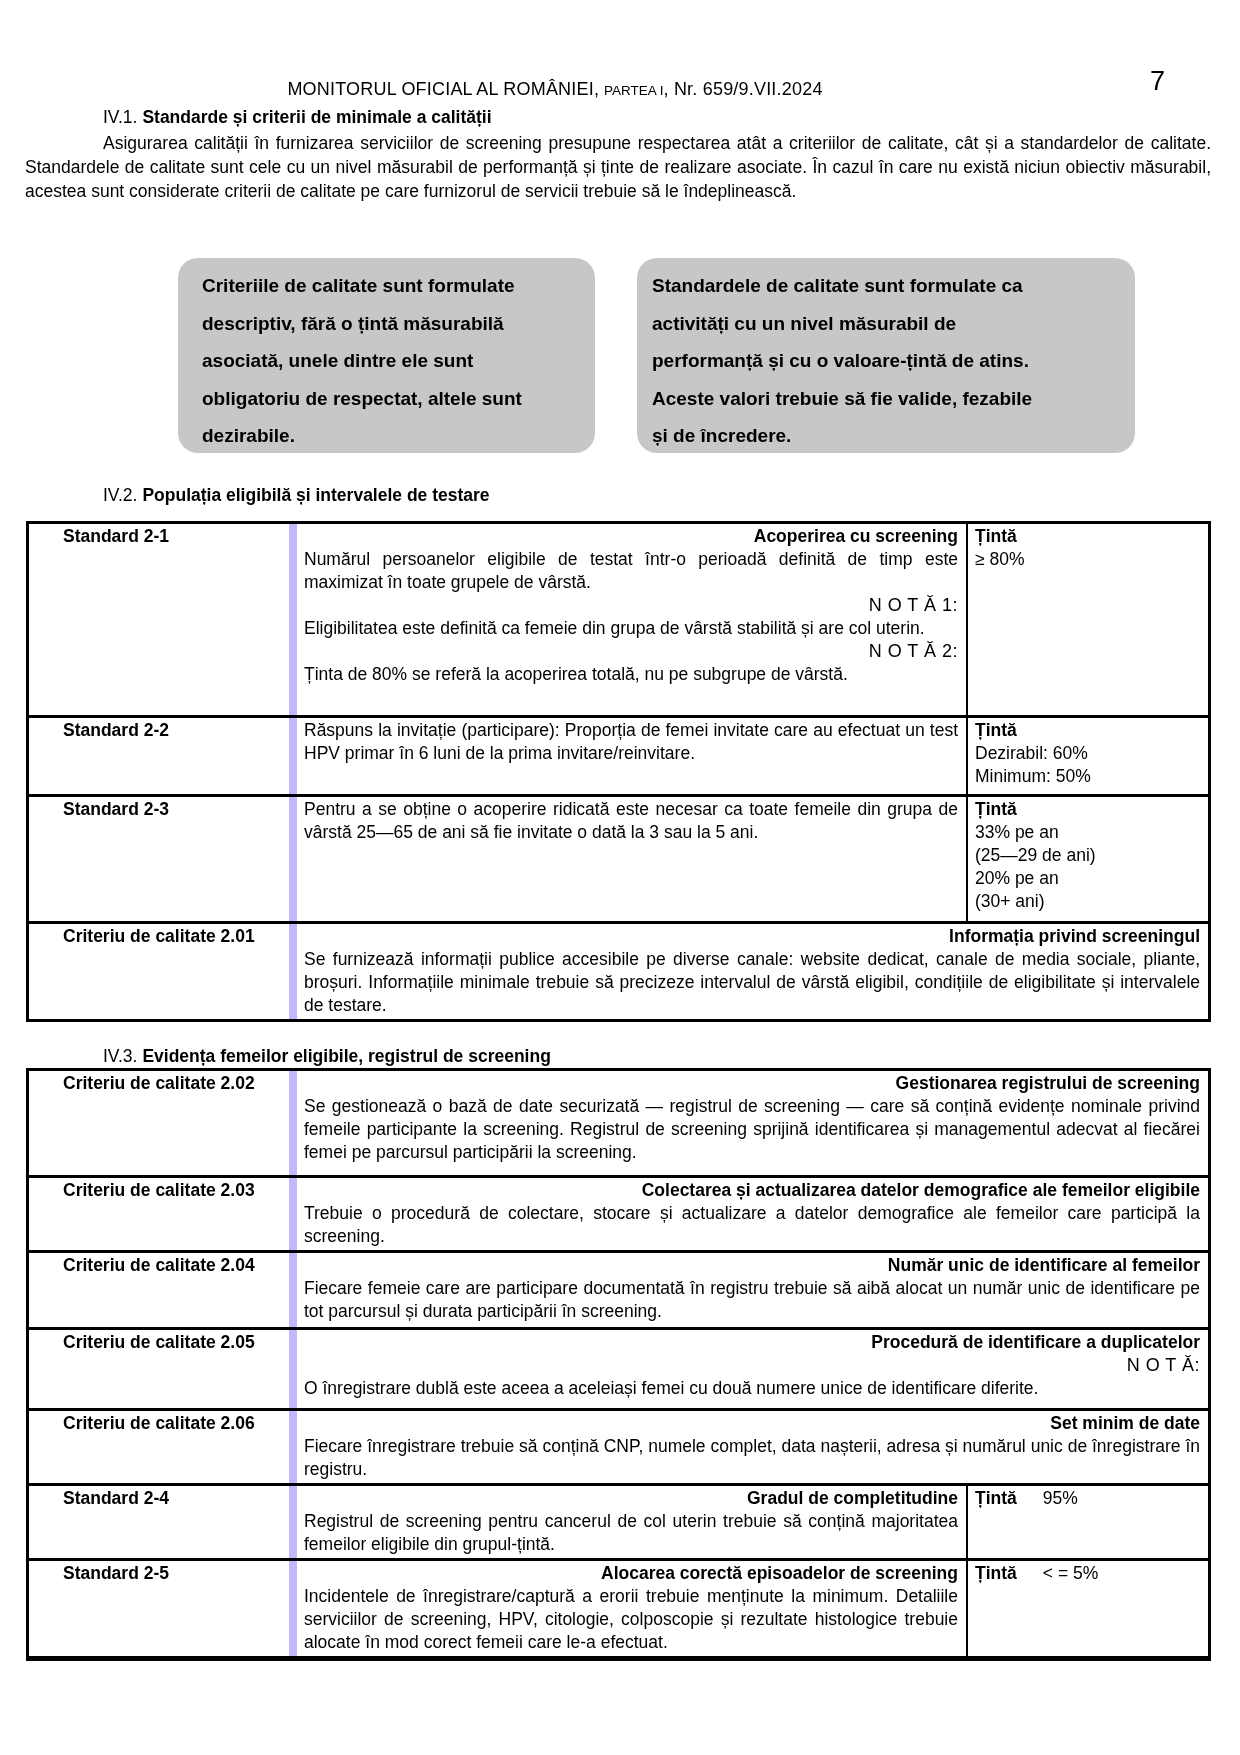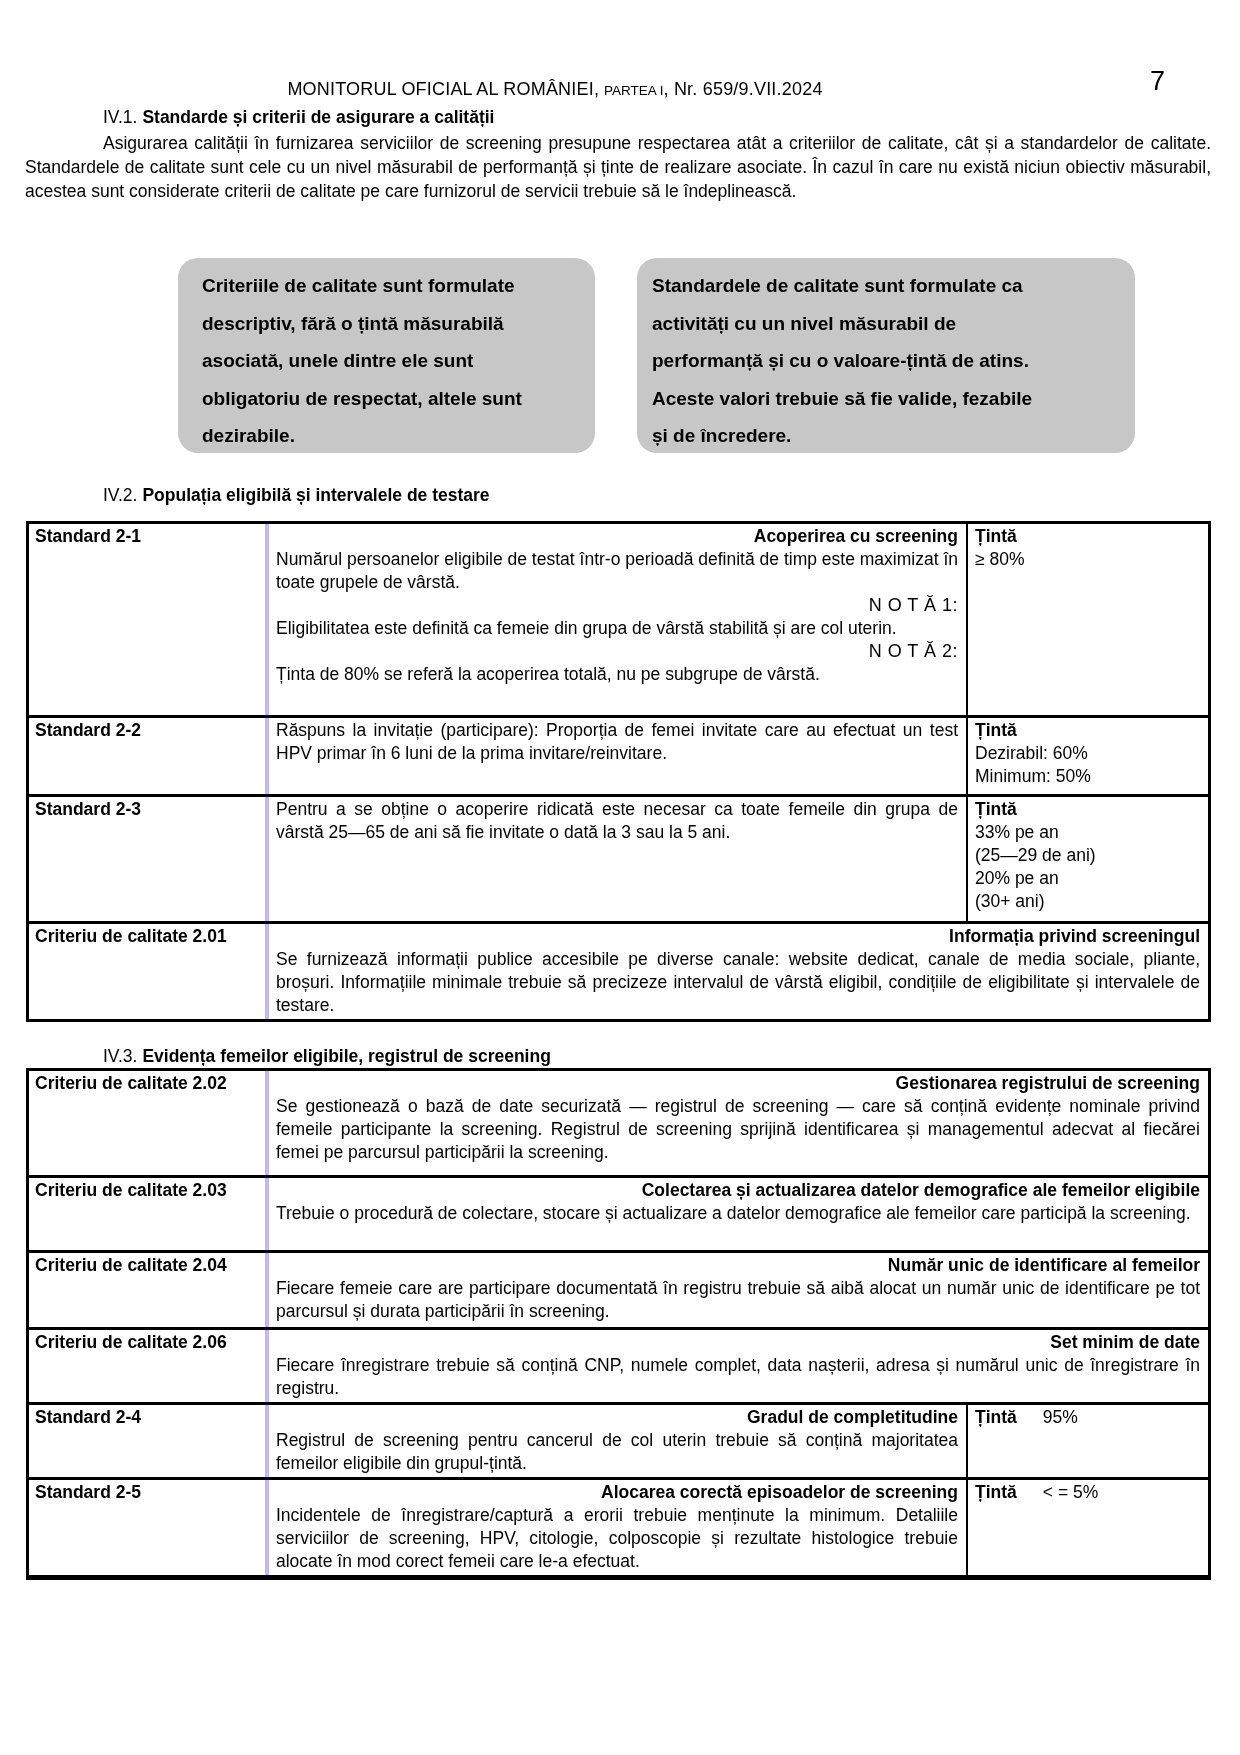--- a/index.html
+++ b/index.html
@@ -37,21 +37,21 @@
   }
   .callout-left  { left:178px; width:417px; padding-left:24px; padding-right:16px; }
   .callout-right { left:637px; width:498px; padding-left:15px; padding-right:14px; }
 
   
   .qtable { position:absolute; left:26px; width:1185px; border:3px solid #000; background:#fff; }
   .qt1 { top:521px; }
   .qt2 { top:1068px; border-bottom:5px solid #000; }
   .trow { display:flex; align-items:stretch; }
   .trow + .trow { border-top:3px solid #000; }
-  .c-label { width:240px; flex:0 0 240px; border-right:4px solid #c4b5fd; padding:1px 4px 0 6px; font-weight:bold; }
+  .c-label { width:240px; flex:0 0 240px; border-right:8px solid #c4b5fd; padding:1px 4px 0 6px; font-weight:bold;margin-left:28px; }
   .c-main  { flex:1 1 auto; padding:1px 8px 2px 7px; text-align:justify; min-width:0; }
   .c-target{ width:242px; flex:0 0 242px; border-left:2px solid #000; padding:1px 4px 0 7px; text-align:left; }
   .blk-title { font-weight:bold; text-align:right; }
   .blk-note  { font-size:18px; letter-spacing:0.5px; text-align:right; }
   .t-head { font-weight:bold; }
   .t-val  { margin-left:26px; }
   
   .t1r0{min-height:191px} .t1r1{min-height:79px} .t1r2{min-height:127px} .t1r3{min-height:94px}
   .t2r0{min-height:104px} .t2r1{min-height:75px} .t2r2{min-height:77px} .t2r3{min-height:81px}
   .t2r4{min-height:72px}  .t2r5{min-height:74px} .t2r6{min-height:93px}
@@ -61,21 +61,21 @@
 
 <div class="page">
 
   <div class="hdr">
     <span class="big">MONITORUL OFICIAL AL ROMÂNIEI,</span>
     <span class="small">PARTEA I</span><span class="big">, Nr. 659/9.VII.2024</span>
   </div>
   <div class="pageno">7</div>
 
   <div class="heading h1">
-    <span>IV.1.</span><b>Standarde și criterii de asigurare a calității</b>
+    <span>IV.1.</span><b>Standarde și criterii de minimale a calității</b>
   </div>
   <div class="intro">Asigurarea calității în furnizarea serviciilor de screening presupune respectarea atât a criteriilor de calitate, cât și a standardelor de calitate. Standardele de calitate sunt cele cu un nivel măsurabil de performanță și ținte de realizare asociate. În cazul în care nu există niciun obiectiv măsurabil, acestea sunt considerate criterii de calitate pe care furnizorul de servicii trebuie să le îndeplinească.</div>
 
   <div class="callout callout-left">
     <div>Criteriile de calitate sunt formulate</div>
     <div>descriptiv, fără o țintă măsurabilă</div>
     <div>asociată, unele dintre ele sunt</div>
     <div>obligatoriu de respectat, altele sunt</div>
     <div>dezirabile.</div>
   </div>
@@ -168,20 +168,28 @@
     </div>
 
     <div class="trow t2r2">
       <div class="c-label">Criteriu de calitate 2.04</div>
       <div class="c-main">
         <div class="blk-title">Număr unic de identificare al femeilor</div>
         <div>Fiecare femeie care are participare documentată în registru trebuie să aibă alocat un număr unic de identificare pe tot parcursul și durata participării în screening.</div>
       </div>
     </div>
 
+    <div class="trow t2r3">
+      <div class="c-label">Criteriu de calitate 2.05</div>
+      <div class="c-main">
+        <div class="blk-title">Procedură de identificare a duplicatelor</div>
+        <div class="blk-note">N O T Ă:</div>
+        <div>O înregistrare dublă este aceea a aceleiași femei cu două numere unice de identificare diferite.</div>
+      </div>
+    </div>
 
     <div class="trow t2r4">
       <div class="c-label">Criteriu de calitate 2.06</div>
       <div class="c-main">
         <div class="blk-title">Set minim de date</div>
         <div>Fiecare înregistrare trebuie să conțină CNP, numele complet, data nașterii, adresa și numărul unic de înregistrare în registru.</div>
       </div>
     </div>
 
     <div class="trow t2r5">

